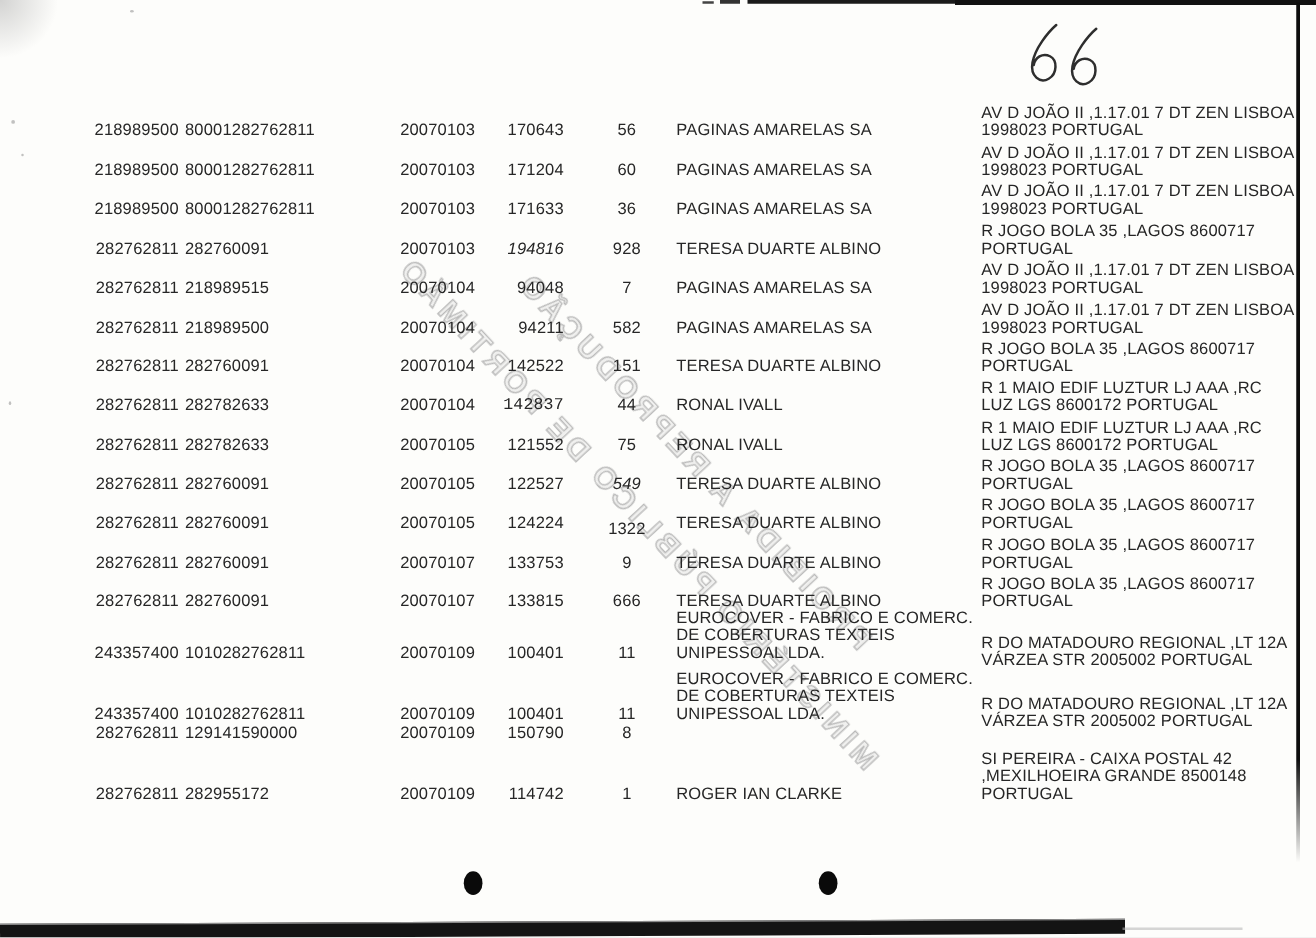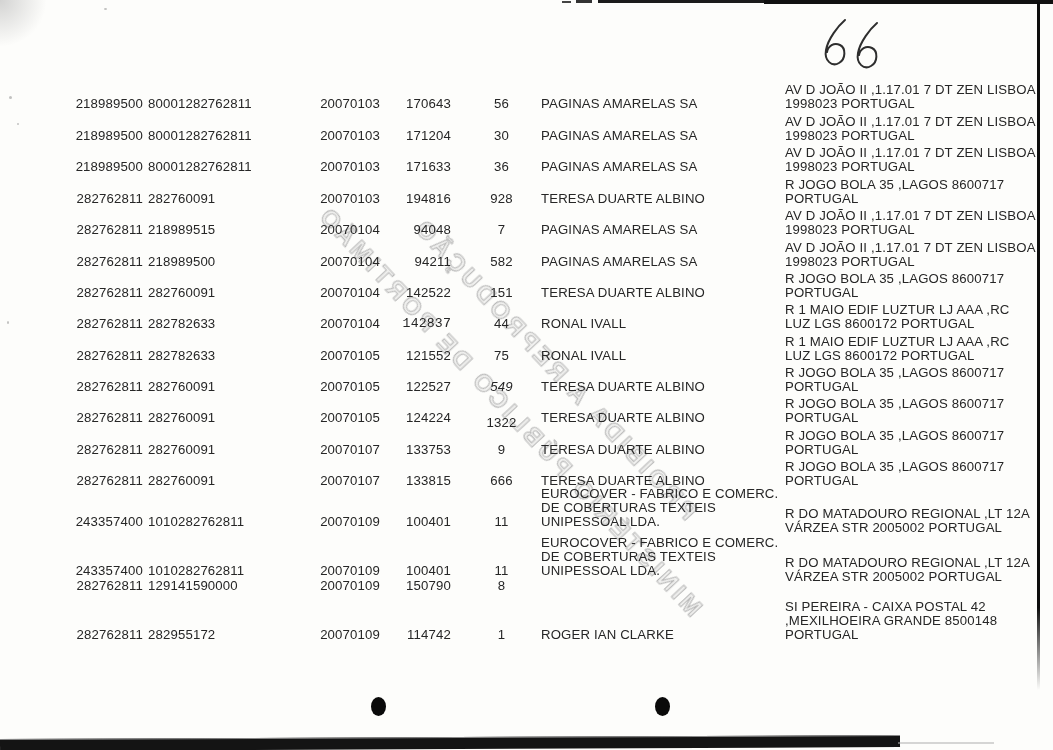--- a/index.html
+++ b/index.html
@@ -86,36 +86,36 @@
       <div class="cell c-date" style="top: 97px;">20070103</div>
       <div class="cell c-time" style="top: 97px;">170643</div>
       <div class="cell c-count" style="top: 97px;">56</div>
       <div class="cell c-name" style="top: 97px;">PAGINAS AMARELAS SA</div>
       <div class="cell c-addr" style="top: 83px;">AV D JOÃO II ,1.17.01 7 DT ZEN LISBOA</div>
       <div class="cell c-addr" style="top: 97px;">1998023 PORTUGAL</div>
       <div class="cell c-a" style="top: 128.5px;">218989500</div>
       <div class="cell c-b" style="top: 128.5px;">80001282762811</div>
       <div class="cell c-date" style="top: 128.5px;">20070103</div>
       <div class="cell c-time" style="top: 128.5px;">171204</div>
-      <div class="cell c-count" style="top: 128.5px;">30</div>
+      <div class="cell c-count" style="top: 128.5px;">60</div>
       <div class="cell c-name" style="top: 128.5px;">PAGINAS AMARELAS SA</div>
       <div class="cell c-addr" style="top: 114.5px;">AV D JOÃO II ,1.17.01 7 DT ZEN LISBOA</div>
       <div class="cell c-addr" style="top: 128.5px;">1998023 PORTUGAL</div>
       <div class="cell c-a" style="top: 160px;">218989500</div>
       <div class="cell c-b" style="top: 160px;">80001282762811</div>
       <div class="cell c-date" style="top: 160px;">20070103</div>
       <div class="cell c-time" style="top: 160px;">171633</div>
       <div class="cell c-count" style="top: 160px;">36</div>
       <div class="cell c-name" style="top: 160px;">PAGINAS AMARELAS SA</div>
       <div class="cell c-addr" style="top: 146px;">AV D JOÃO II ,1.17.01 7 DT ZEN LISBOA</div>
       <div class="cell c-addr" style="top: 160px;">1998023 PORTUGAL</div>
       <div class="cell c-a" style="top: 191.5px;">282762811</div>
       <div class="cell c-b" style="top: 191.5px;">282760091</div>
       <div class="cell c-date" style="top: 191.5px;">20070103</div>
-      <div class="cell c-time" style="top: 191.5px;">194816</div>
+      <div class="cell c-time" style="top: 191.5px; font-style: italic;">194816</div>
       <div class="cell c-count" style="top: 191.5px;">928</div>
       <div class="cell c-name" style="top: 191.5px;">TERESA DUARTE ALBINO</div>
       <div class="cell c-addr" style="top: 177.5px;">R JOGO BOLA 35 ,LAGOS 8600717</div>
       <div class="cell c-addr" style="top: 191.5px;">PORTUGAL</div>
       <div class="cell c-a" style="top: 223px;">282762811</div>
       <div class="cell c-b" style="top: 223px;">218989515</div>
       <div class="cell c-date" style="top: 223px;">20070104</div>
       <div class="cell c-time" style="top: 223px;">94048</div>
       <div class="cell c-count" style="top: 223px;">7</div>
       <div class="cell c-name" style="top: 223px;">PAGINAS AMARELAS SA</div>

